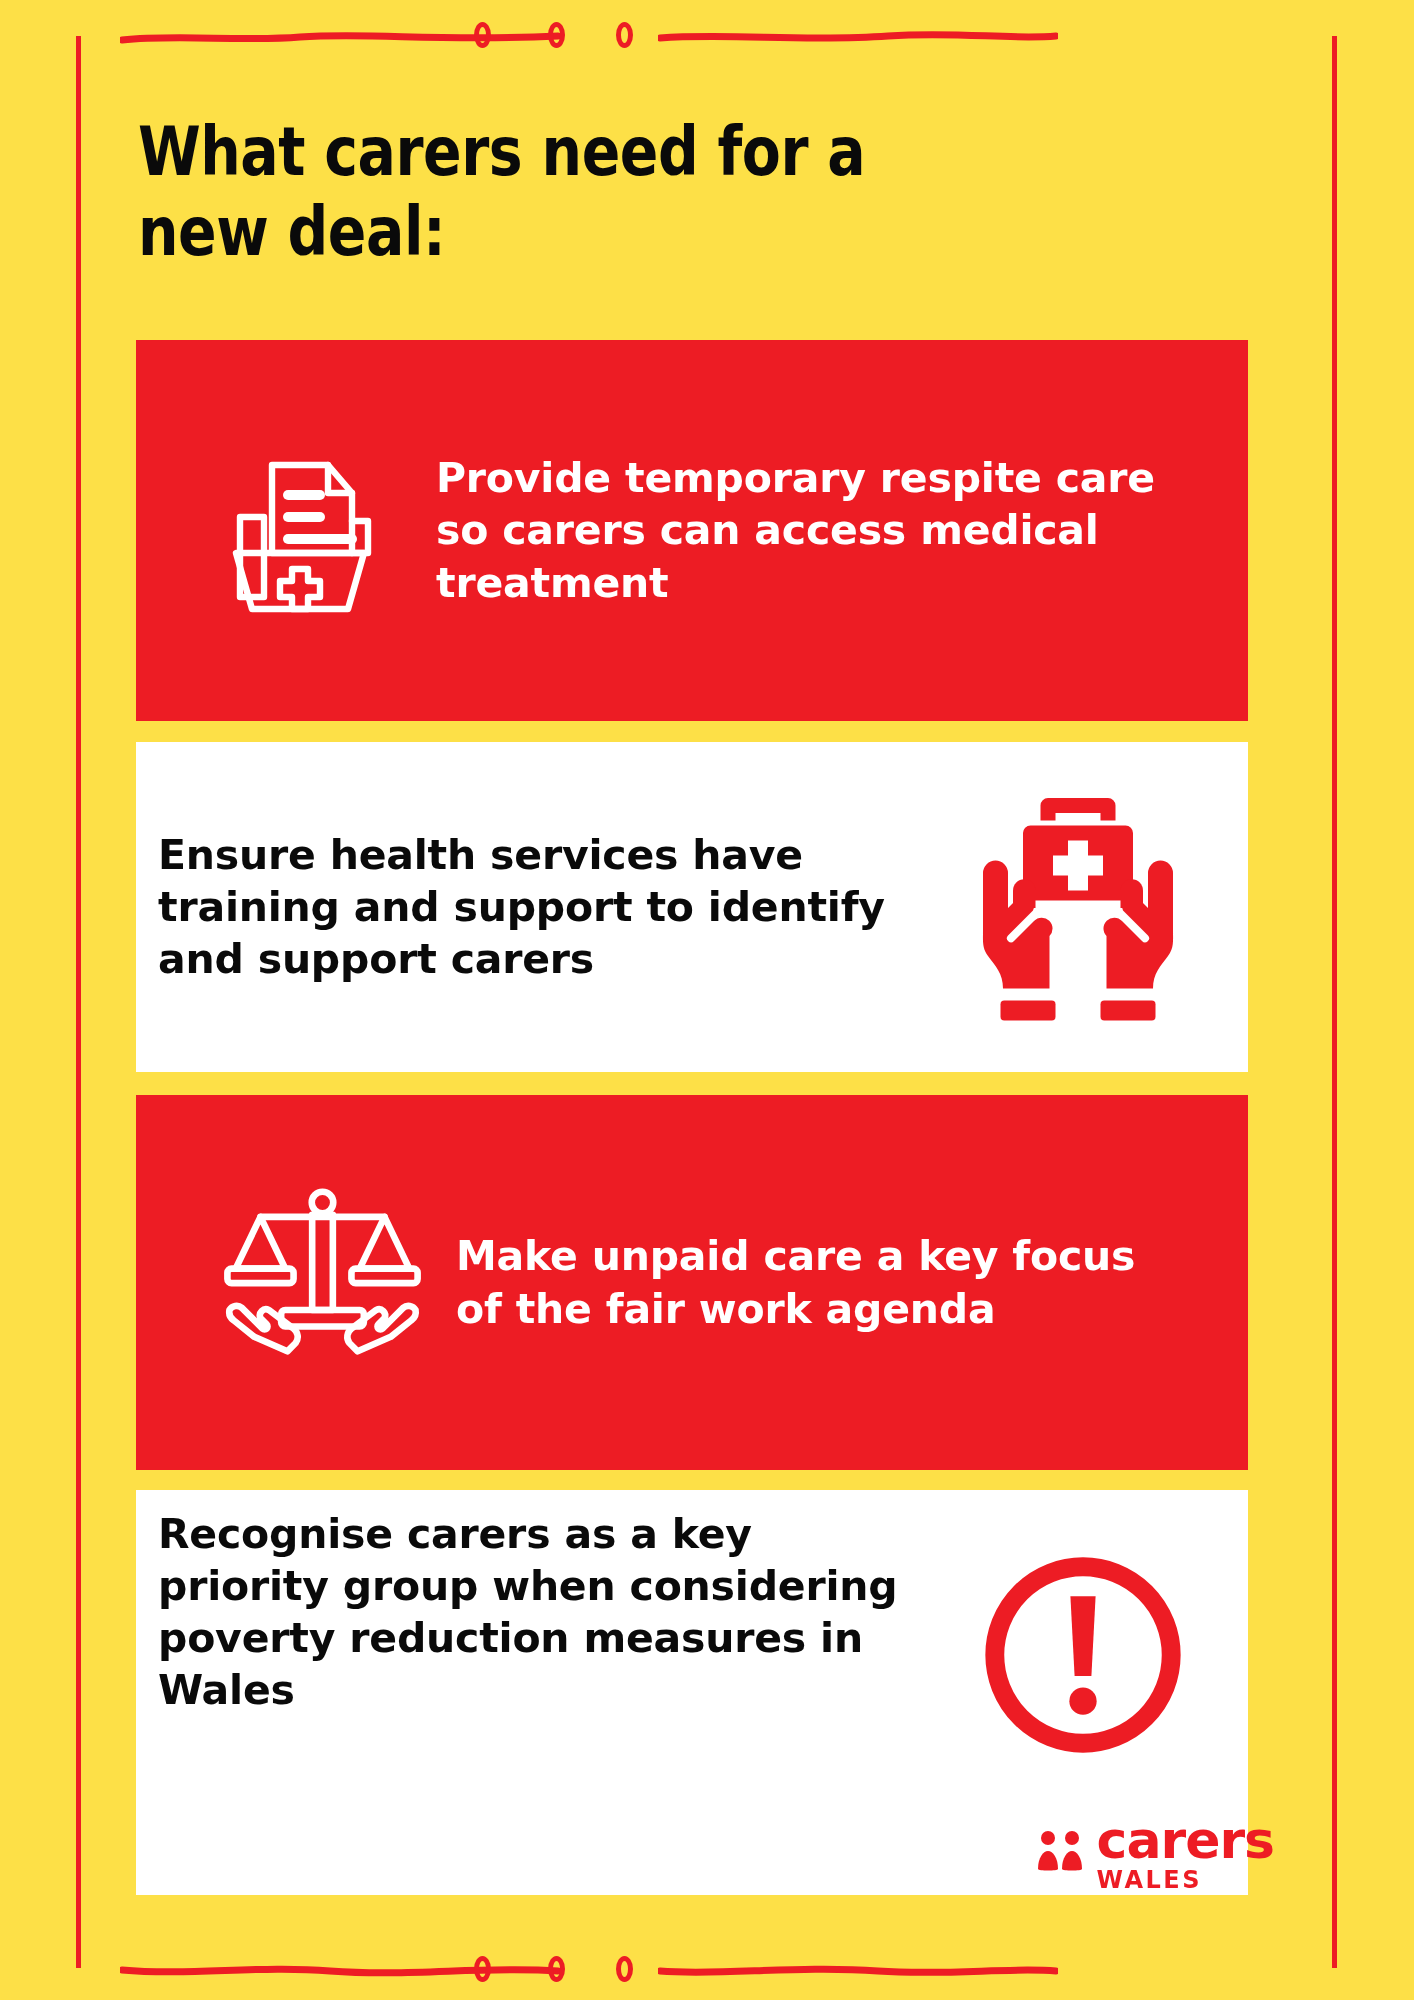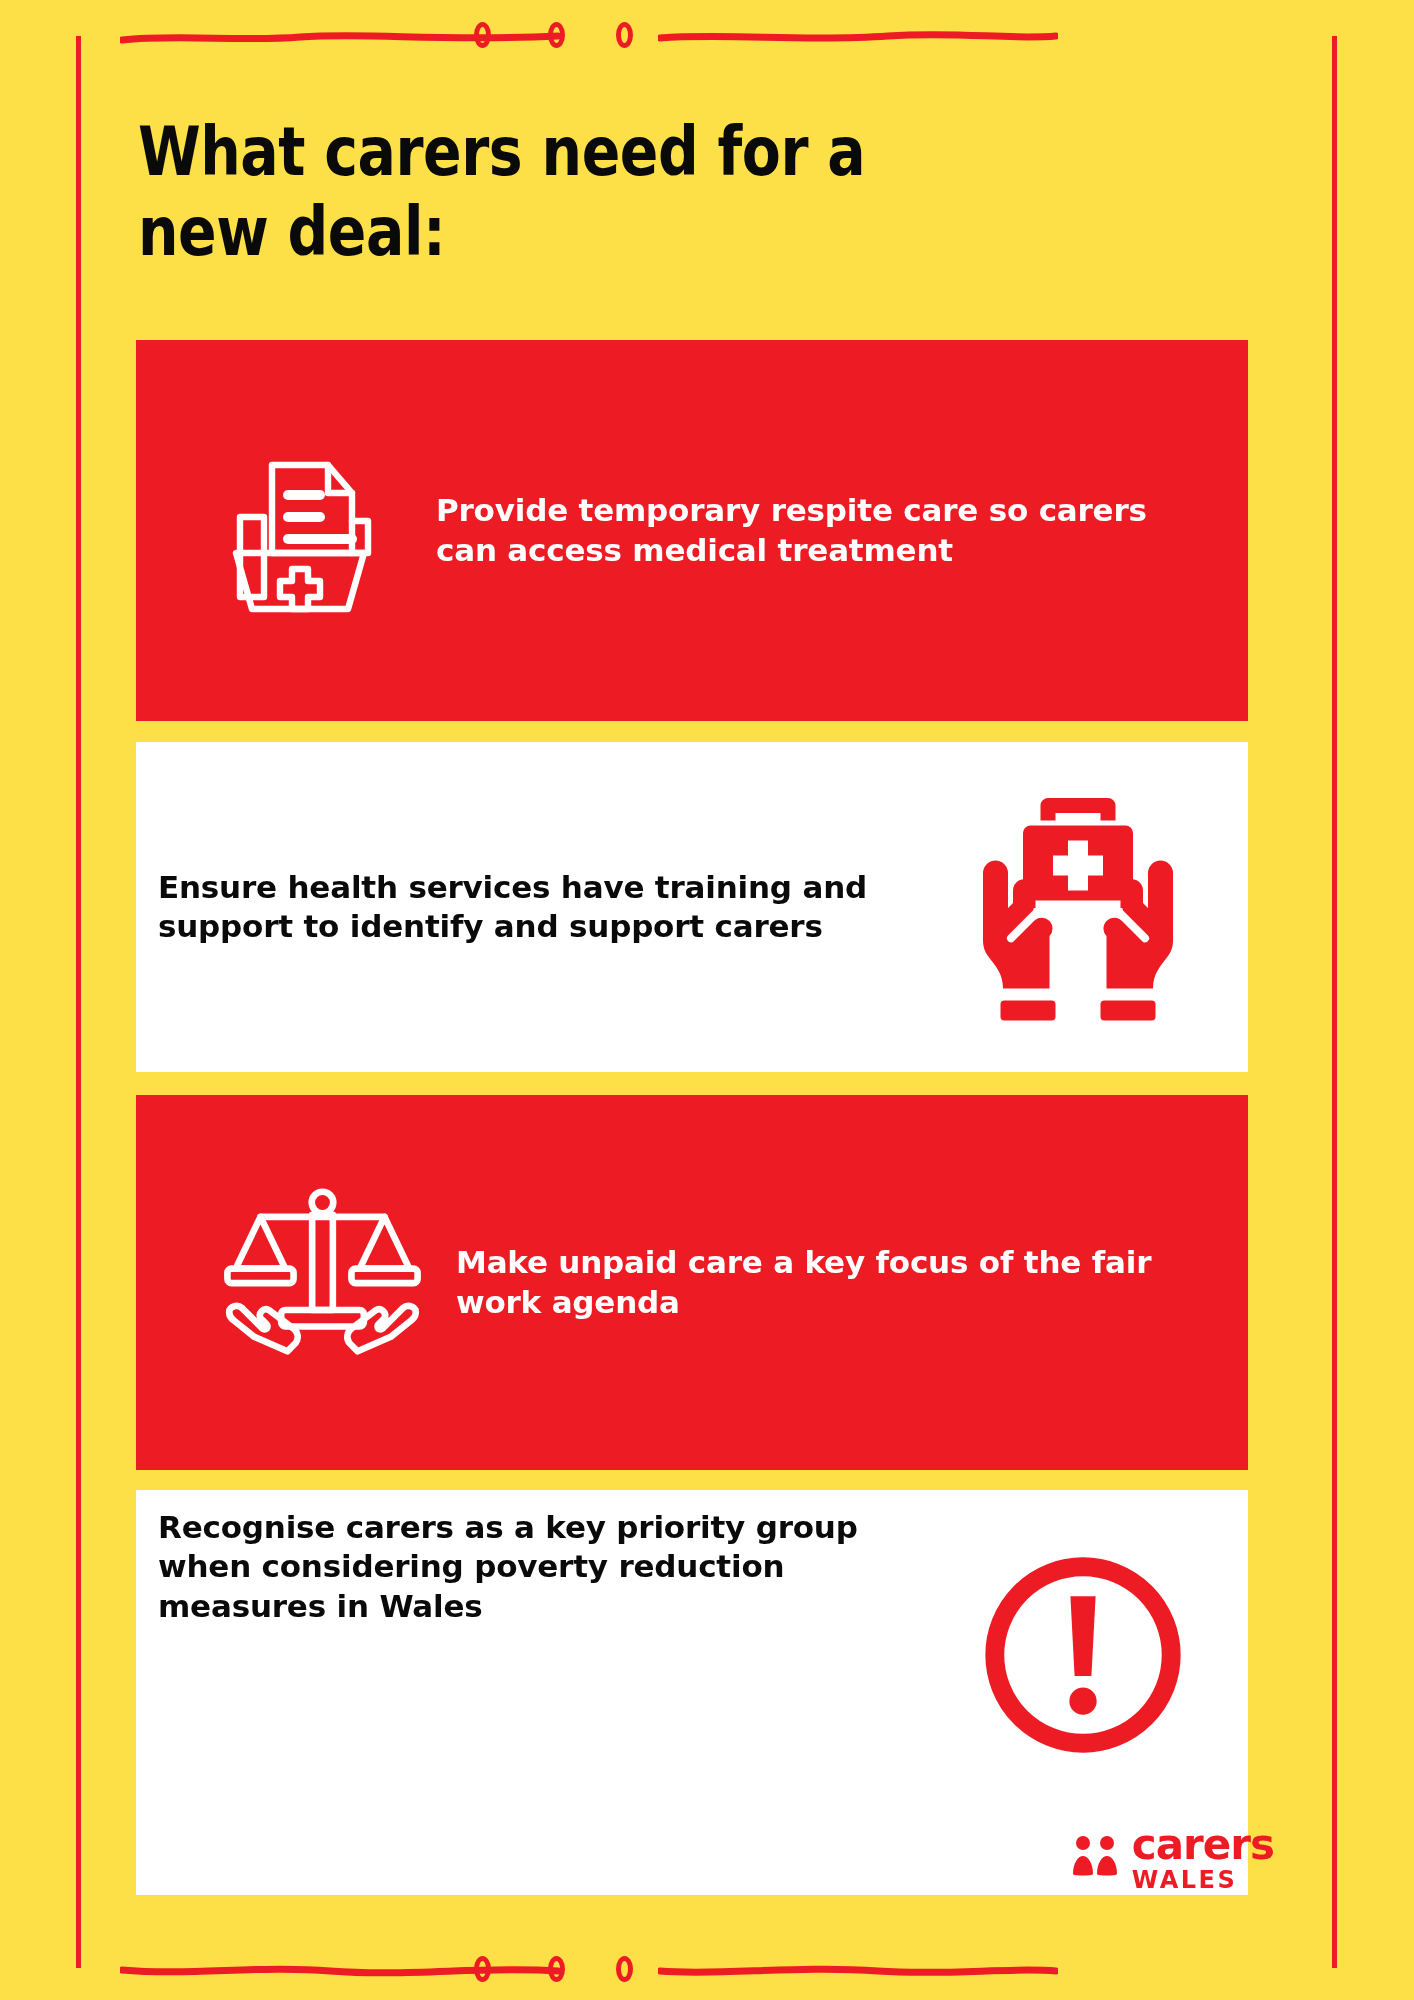--- a/index.html
+++ b/index.html
@@ -75,21 +75,21 @@
     flex: 0 0 auto;
     display: flex;
     align-items: center;
     justify-content: center;
   }
   .panel .text-cell {
     flex: 1 1 auto;
     font-family: "DejaVu Sans", "Liberation Sans", sans-serif;
     font-weight: bold;
     line-height: 1.27;
-    font-size: 31px;
+    font-size: 41px;
     letter-spacing: -0.2px;
   }
   .panel.red .text-cell { color: #ffffff; }
   .panel.white .text-cell { color: #0a0a0a; }
 
   
   #panel1 { top: 340px; height: 381px; }
   #panel1 .icon-cell { width: 300px; padding-left: 52px; }
   #panel1 .text-cell { padding-right: 60px; }
 
@@ -116,21 +116,21 @@
   }
   .logo-text {
     display: flex;
     flex-direction: column;
     align-items: flex-start;
     line-height: 1;
   }
   .logo-word {
     font-family: "DejaVu Sans", "Liberation Sans", sans-serif;
     font-weight: bold;
-    font-size: 42px;
+    font-size: 52px;
     color: #ED1C24;
     letter-spacing: -1px;
   }
   .logo-sub {
     font-family: "DejaVu Sans", "Liberation Sans", sans-serif;
     font-weight: bold;
     font-size: 24px;
     color: #ED1C24;
     letter-spacing: 2.5px;
     margin-top: 2px;

